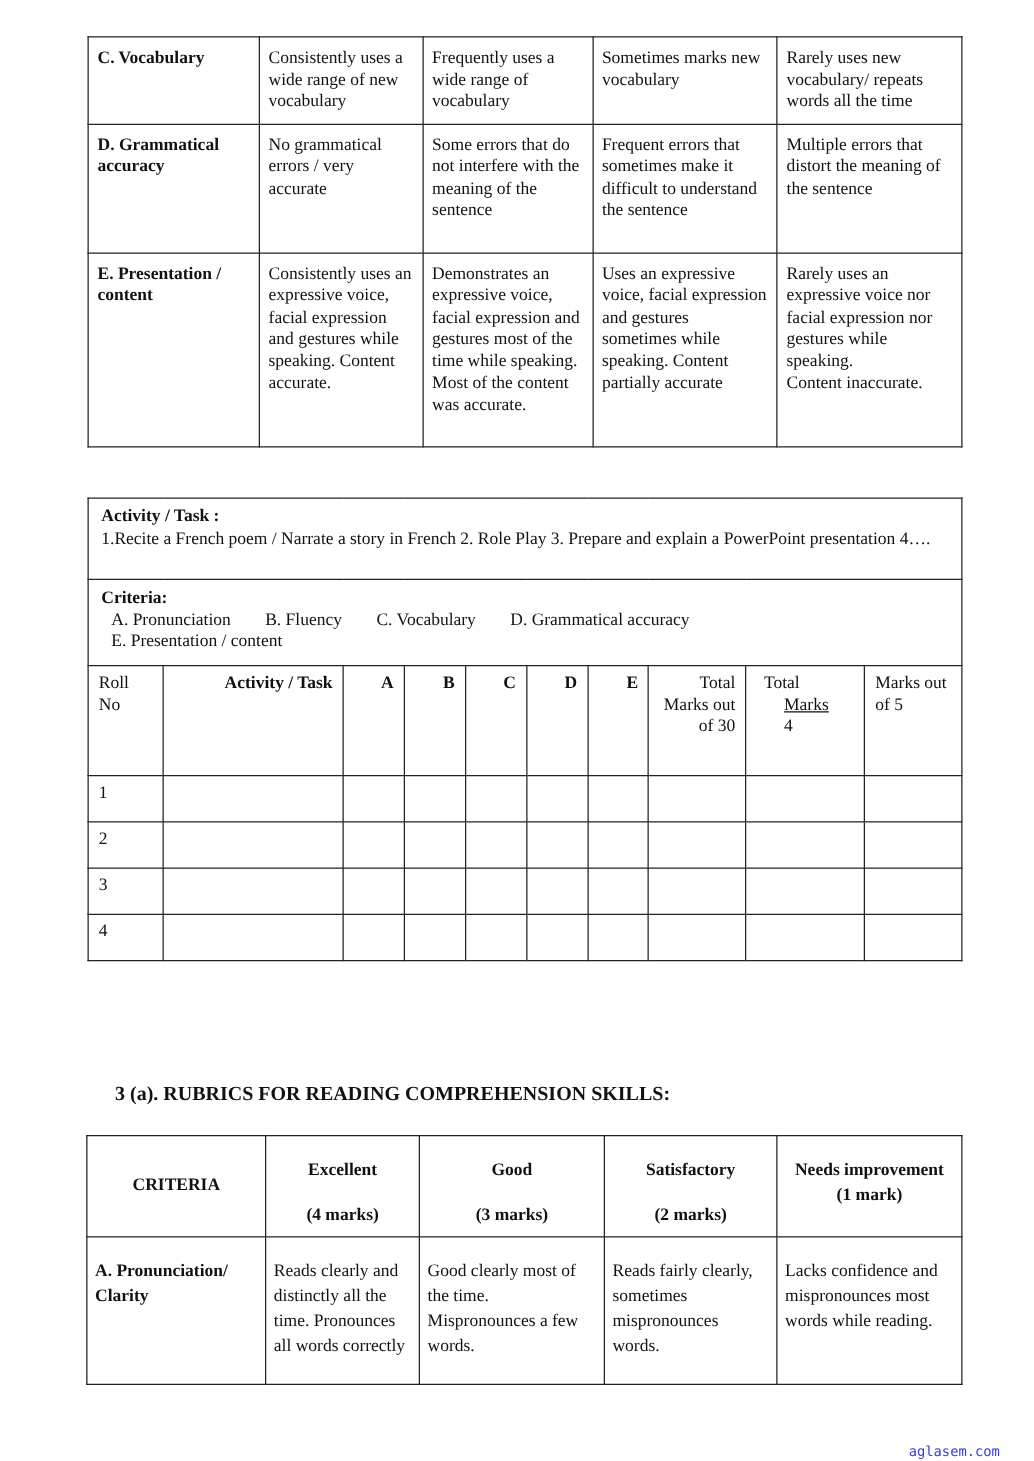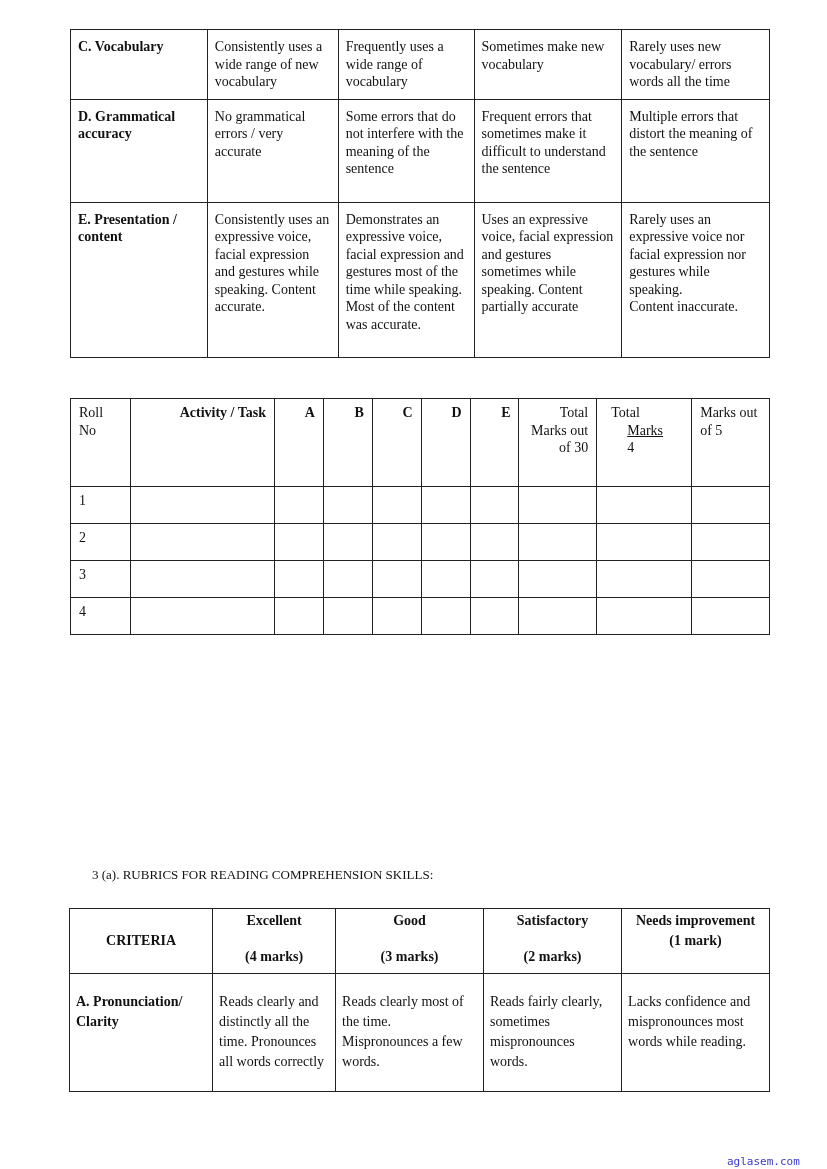--- a/index.html
+++ b/index.html
@@ -22,28 +22,28 @@
   #t2 .title-cell { padding: 7px 10px 10px 35px; font-weight: bold; height: 20px; }
   #t2 .grid td { padding: 5px 8px; }
   #t2 .grid .hdr td { height: 77px; }
   #t2 .grid .row td { height: 26px; }
   #t2 .center { text-align: right; }
   .u { text-decoration: underline; margin-left: 16px; }
   .criteria-list { padding-left: 8px; }
   .criteria-list span { margin-right: 24px; }
 
   
-  #h3 { position: absolute; left: 92px; top: 867px; font-weight: normal; font-size: 13px; }
+  #h3 { position: absolute; left: 92px; top: 867px; font-weight: bold; font-size: 16px; }
 
   
   #t3 { left: 69px; top: 908px; width: 701px; }
   #t3 td { line-height: 20px; padding: 6px 6px; }
   #t3 .hdr td { height: 52px; text-align: center; font-weight: bold; }
   #t3 .hdr .crit { vertical-align: middle; }
-  #t3 .hdr .lvl { padding-top: 2px; }
+  #t3 .hdr .lvl { padding-top: 18px; }
   #t3 .body td { padding-top: 18px; }
 
   #watermark { position: absolute; left: 727px; top: 1155px;
                font-family: "DejaVu Sans Mono", monospace; font-size: 11px; color: #3a3ad0; }
 </style>
 </head>
 <body>
 
 <table id="t1">
   <colgroup>
@@ -51,22 +51,22 @@
       <col class="c1">
       <col class="c2">
       <col class="c3">
       <col class="c4">
     </colgroup>
   <tbody>
       <tr style="height:68px">
     <td class="b">C. Vocabulary</td>
     <td>Consistently uses a wide range of new vocabulary</td>
     <td>Frequently uses a wide range of vocabulary</td>
-    <td>Sometimes make new vocabulary</td>
-    <td>Rarely uses new vocabulary/ errors words all the time</td>
+    <td>Sometimes marks new vocabulary</td>
+    <td>Rarely uses new vocabulary/ repeats words all the time</td>
   </tr>
   <tr style="height:103px">
     <td class="b">D. Grammatical accuracy</td>
     <td>No grammatical errors / very accurate</td>
     <td>Some errors that do not interfere with the meaning of the sentence</td>
     <td>Frequent errors that sometimes  make it difficult to understand the sentence</td>
     <td>Multiple errors that distort the meaning of the sentence</td>
   </tr>
   <tr style="height:155px">
     <td class="b">E. Presentation / content</td>
@@ -74,20 +74,40 @@
     <td>Demonstrates an expressive voice, facial expression and gestures most of the time while speaking. Most of the content was accurate.</td>
     <td>Uses an expressive voice, facial expression and gestures sometimes while speaking. Content partially accurate</td>
     <td style="white-space:pre-line">Rarely uses an expressive voice nor facial expression nor gestures while speaking.
 Content inaccurate.</td>
   </tr>
 </tbody>
   </table>
 
 <table id="t2">
   <tbody>
+  <tr>
+    <td colspan="10" style="height:52px">
+      <div class="b">Activity / Task :</div>
+      <div>1.Recite a French poem /  Narrate a story in French   2. Role Play    3. Prepare and explain a PowerPoint presentation   4….</div>
+    </td>
+  </tr>
+  <tr>
+    <td colspan="10" style="height:56px">
+      <div class="b">Criteria:</div>
+      <div class="criteria-list">
+        <span>A. Pronunciation</span>
+        <span>B. Fluency</span>
+        <span>C. Vocabulary</span>
+        <span>D. Grammatical accuracy</span>
+      </div>
+      <div class="criteria-list">
+        <span>E. Presentation / content</span>
+      </div>
+    </td>
+  </tr>
   </tbody>
     <tbody class="grid">
     <tr class="hdr">
       <td style="width:44px">Roll No</td>
       <td class="b center" style="width:131px">Activity / Task</td>
       <td class="b center" style="width:33px">A</td>
       <td class="b center" style="width:33px">B</td>
       <td class="b center" style="width:33px">C</td>
       <td class="b center" style="width:33px">D</td>
       <td class="b center" style="width:33px">E</td>
@@ -169,20 +189,20 @@
       <div style="margin-top:16px">(2 marks)</div>
     </td>
     <td class="lvl" style="width:136px">
       <div>Needs improvement</div>
       <div>(1 mark)</div>
     </td>
   </tr>
   <tr class="body" style="height:118px">
     <td class="b">A. Pronunciation/ Clarity</td>
     <td>Reads clearly and distinctly all the time. Pronounces all words correctly</td>
-    <td>Reads clearly most of the time. Mispronounces a few words.</td>
+    <td>Good clearly most of the time. Mispronounces a few words.</td>
     <td>Reads fairly clearly, sometimes mispronounces words.</td>
     <td>Lacks confidence and mispronounces most words while reading.</td>
   </tr>
 </tbody>
   </table>
 
 <div id="watermark">aglasem.com</div>
 
 </body></html>

